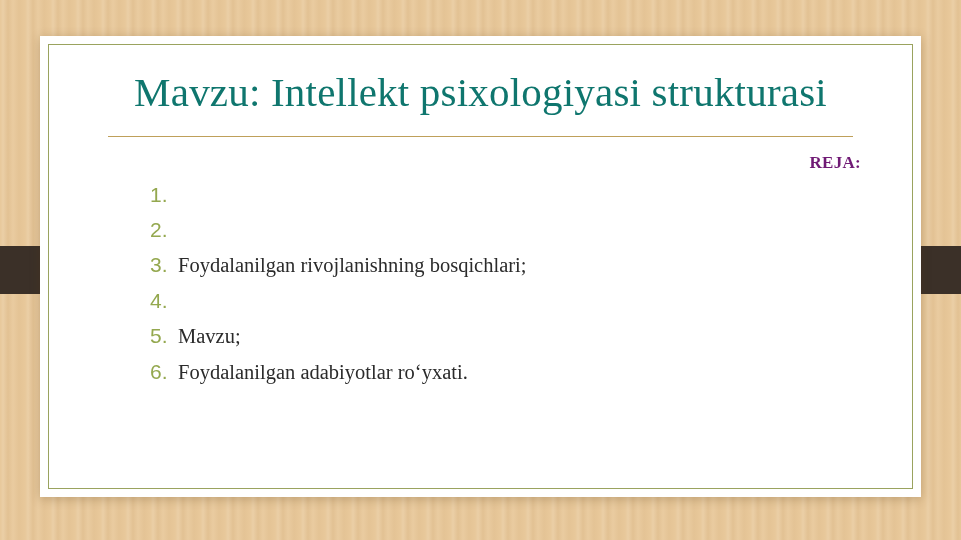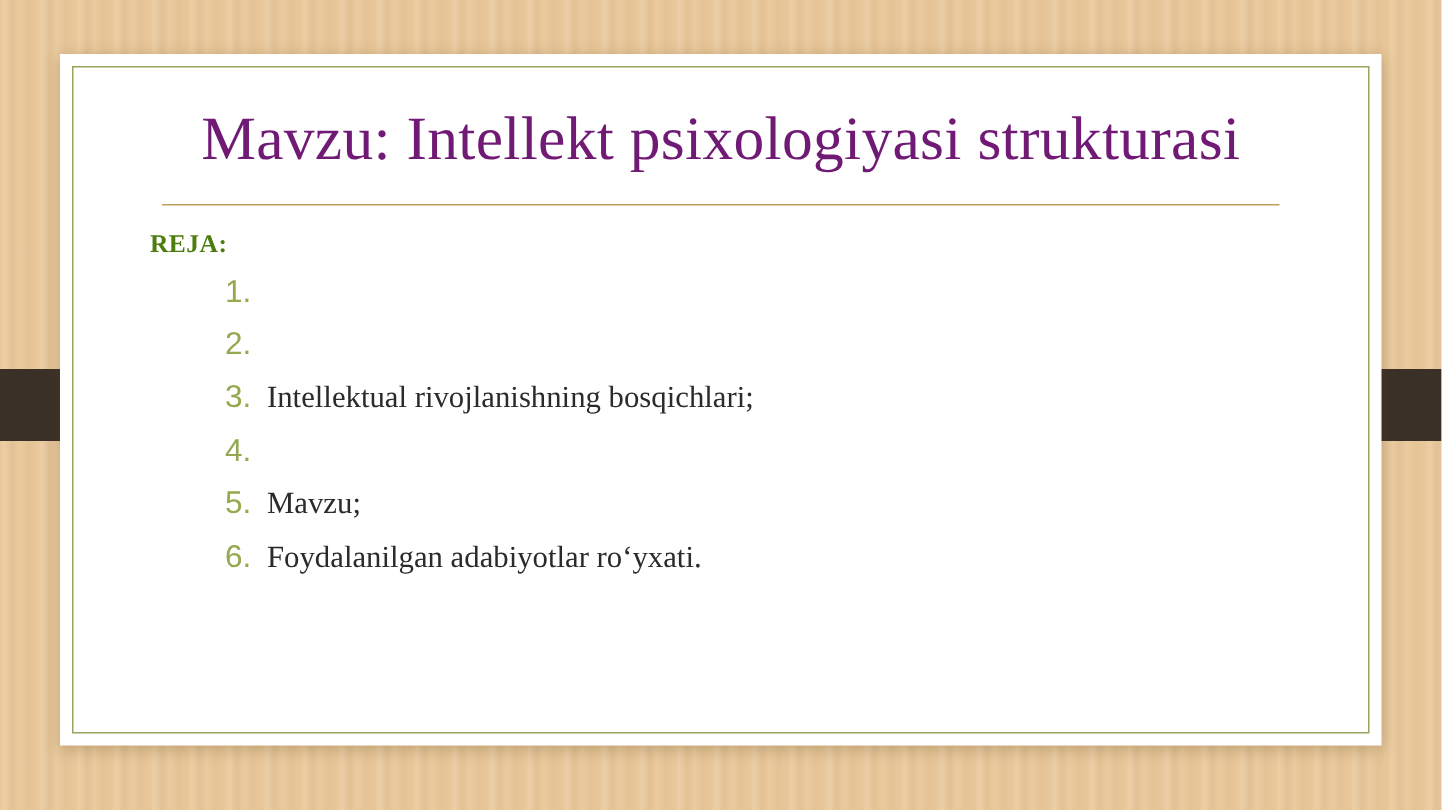--- a/index.html
+++ b/index.html
@@ -107,39 +107,39 @@
 
   .content {
     position: absolute;
     left: 60px;
     top: 22px;
     right: 60px;
     bottom: 20px;
   }
 
   .title {
-    color: #701a75;
+    color: #0f766e;
     font-size: 41px;
     line-height: 1.28;
     text-align: center;
     font-weight: normal;
     margin: 0;
     padding-top: 8px;
     letter-spacing: 0.2px;
   }
 
   .divider {
     margin: 18px 8px 0 8px;
     height: 1px;
     background: #bfa05a;
   }
 
   .reja {
-    text-align: left;
-    color: #4d7c0f;
+    text-align: right;
+    color: #701a75;
     font-weight: bold;
     font-size: 17px;
     margin-top: 16px;
     letter-spacing: 0.3px;
   }
 
   ol.items {
     list-style: none;
     margin: 10px 0 0 0;
     padding: 0 0 0 50px;
@@ -181,21 +181,21 @@
 
       <ol class="items">
         <li>
           <span class="num">1.</span>
         </li>
         <li>
           <span class="num">2.</span>
         </li>
         <li>
           <span class="num">3.</span>
-          <span class="item-text">Intellektual rivojlanishning bosqichlari;</span>
+          <span class="item-text">Foydalanilgan rivojlanishning bosqichlari;</span>
         </li>
         <li>
           <span class="num">4.</span>
         </li>
         <li>
           <span class="num">5.</span>
           <span class="item-text">Mavzu;</span>
         </li>
         <li>
           <span class="num">6.</span>

